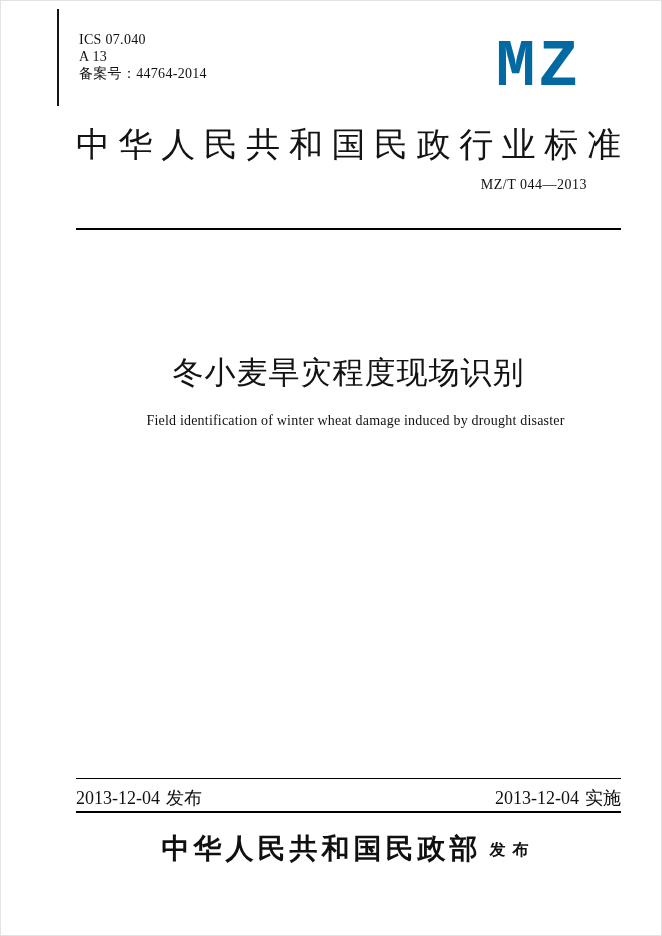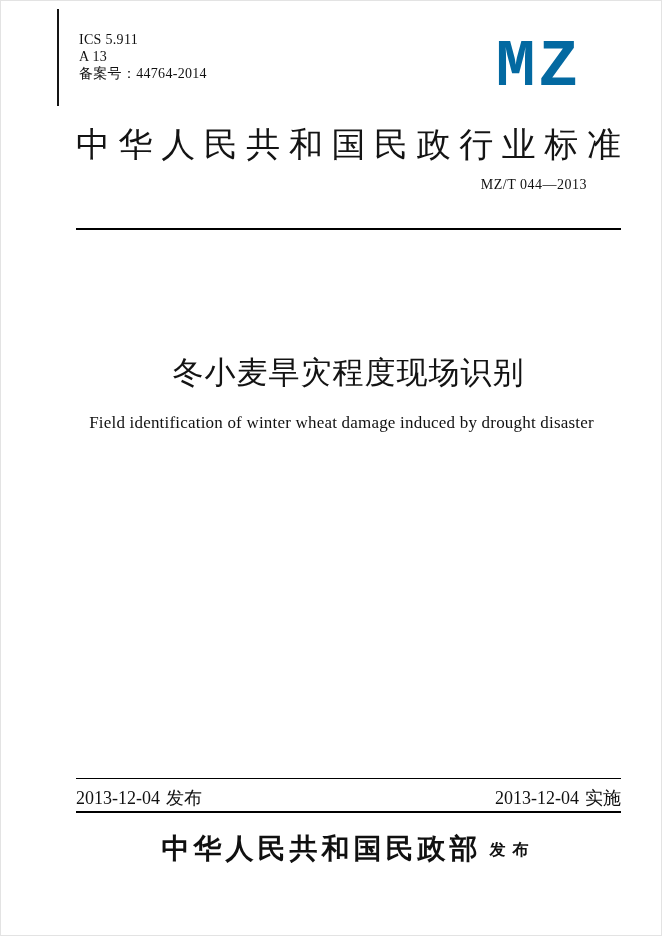--- a/index.html
+++ b/index.html
@@ -69,24 +69,24 @@
   .main-title {
     left: 75px; top: 351px;
     width: 545px;
     text-align: center;
     font-family: "Liberation Sans", sans-serif;
     font-size: 31px;
     letter-spacing: 1px;
     color: #131313;
   }
   .sub-title {
-    left: 68px; top: 412px;
+    left: 82px; top: 412px;
     width: 545px;
     text-align: center;
-    font-size: 17px;
+    font-size: 14px;
     letter-spacing: 0.2px;
   }
 
   
   .dates-row {
     left: 75px; top: 785px;
     width: 545px;
     display: flex;
     justify-content: space-between;
     align-items: flex-start;
@@ -116,21 +116,21 @@
     margin-left: 8px;
     vertical-align: 3px;
   }
 </style>
 </head>
 <body>
 
 <div class="abs vline"></div>
 
 <div class="abs ics-block">
-  <div>ICS 5.911</div>
+  <div>ICS 07.040</div>
   <div>A 13</div>
   <div>备案号：44764-2014</div>
 </div>
 
 <div class="abs logo">MZ</div>
 
 <div class="abs std-series justify-chars">
     <span>中</span>
     <span>华</span>
     <span>人</span>

